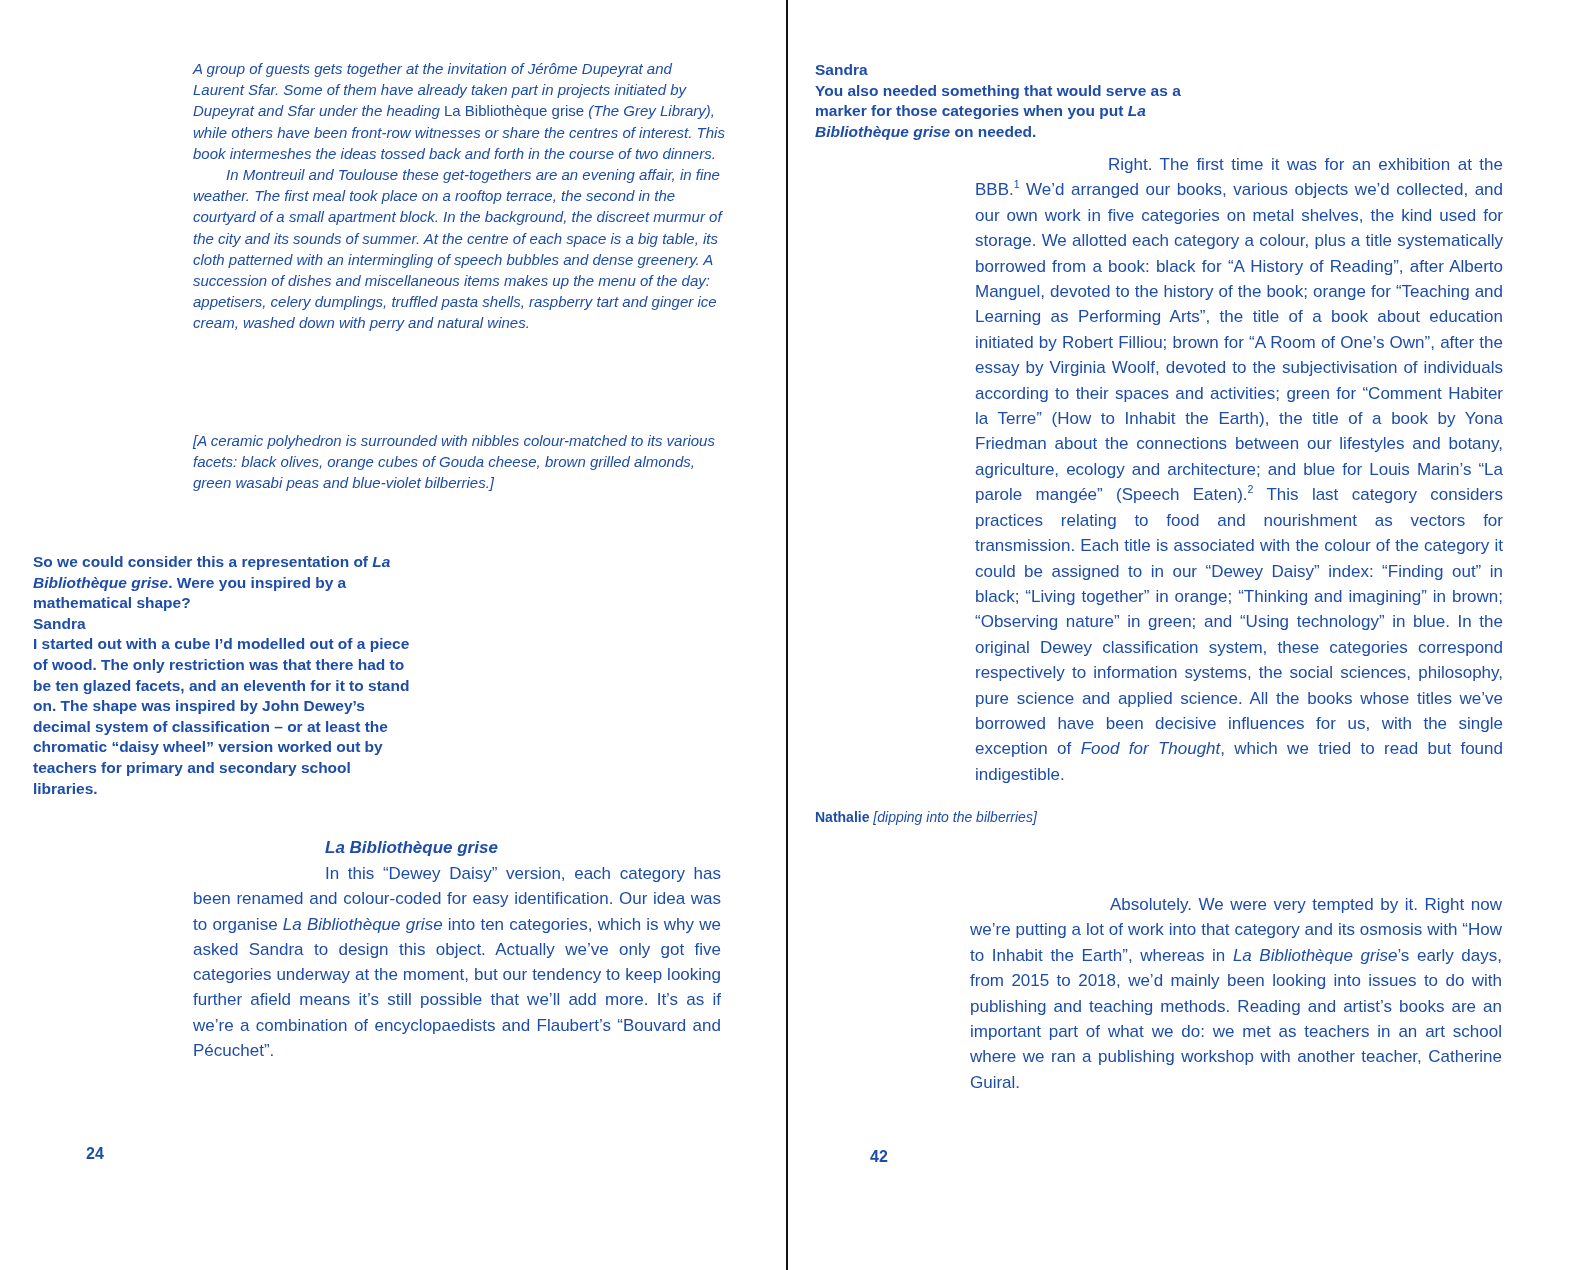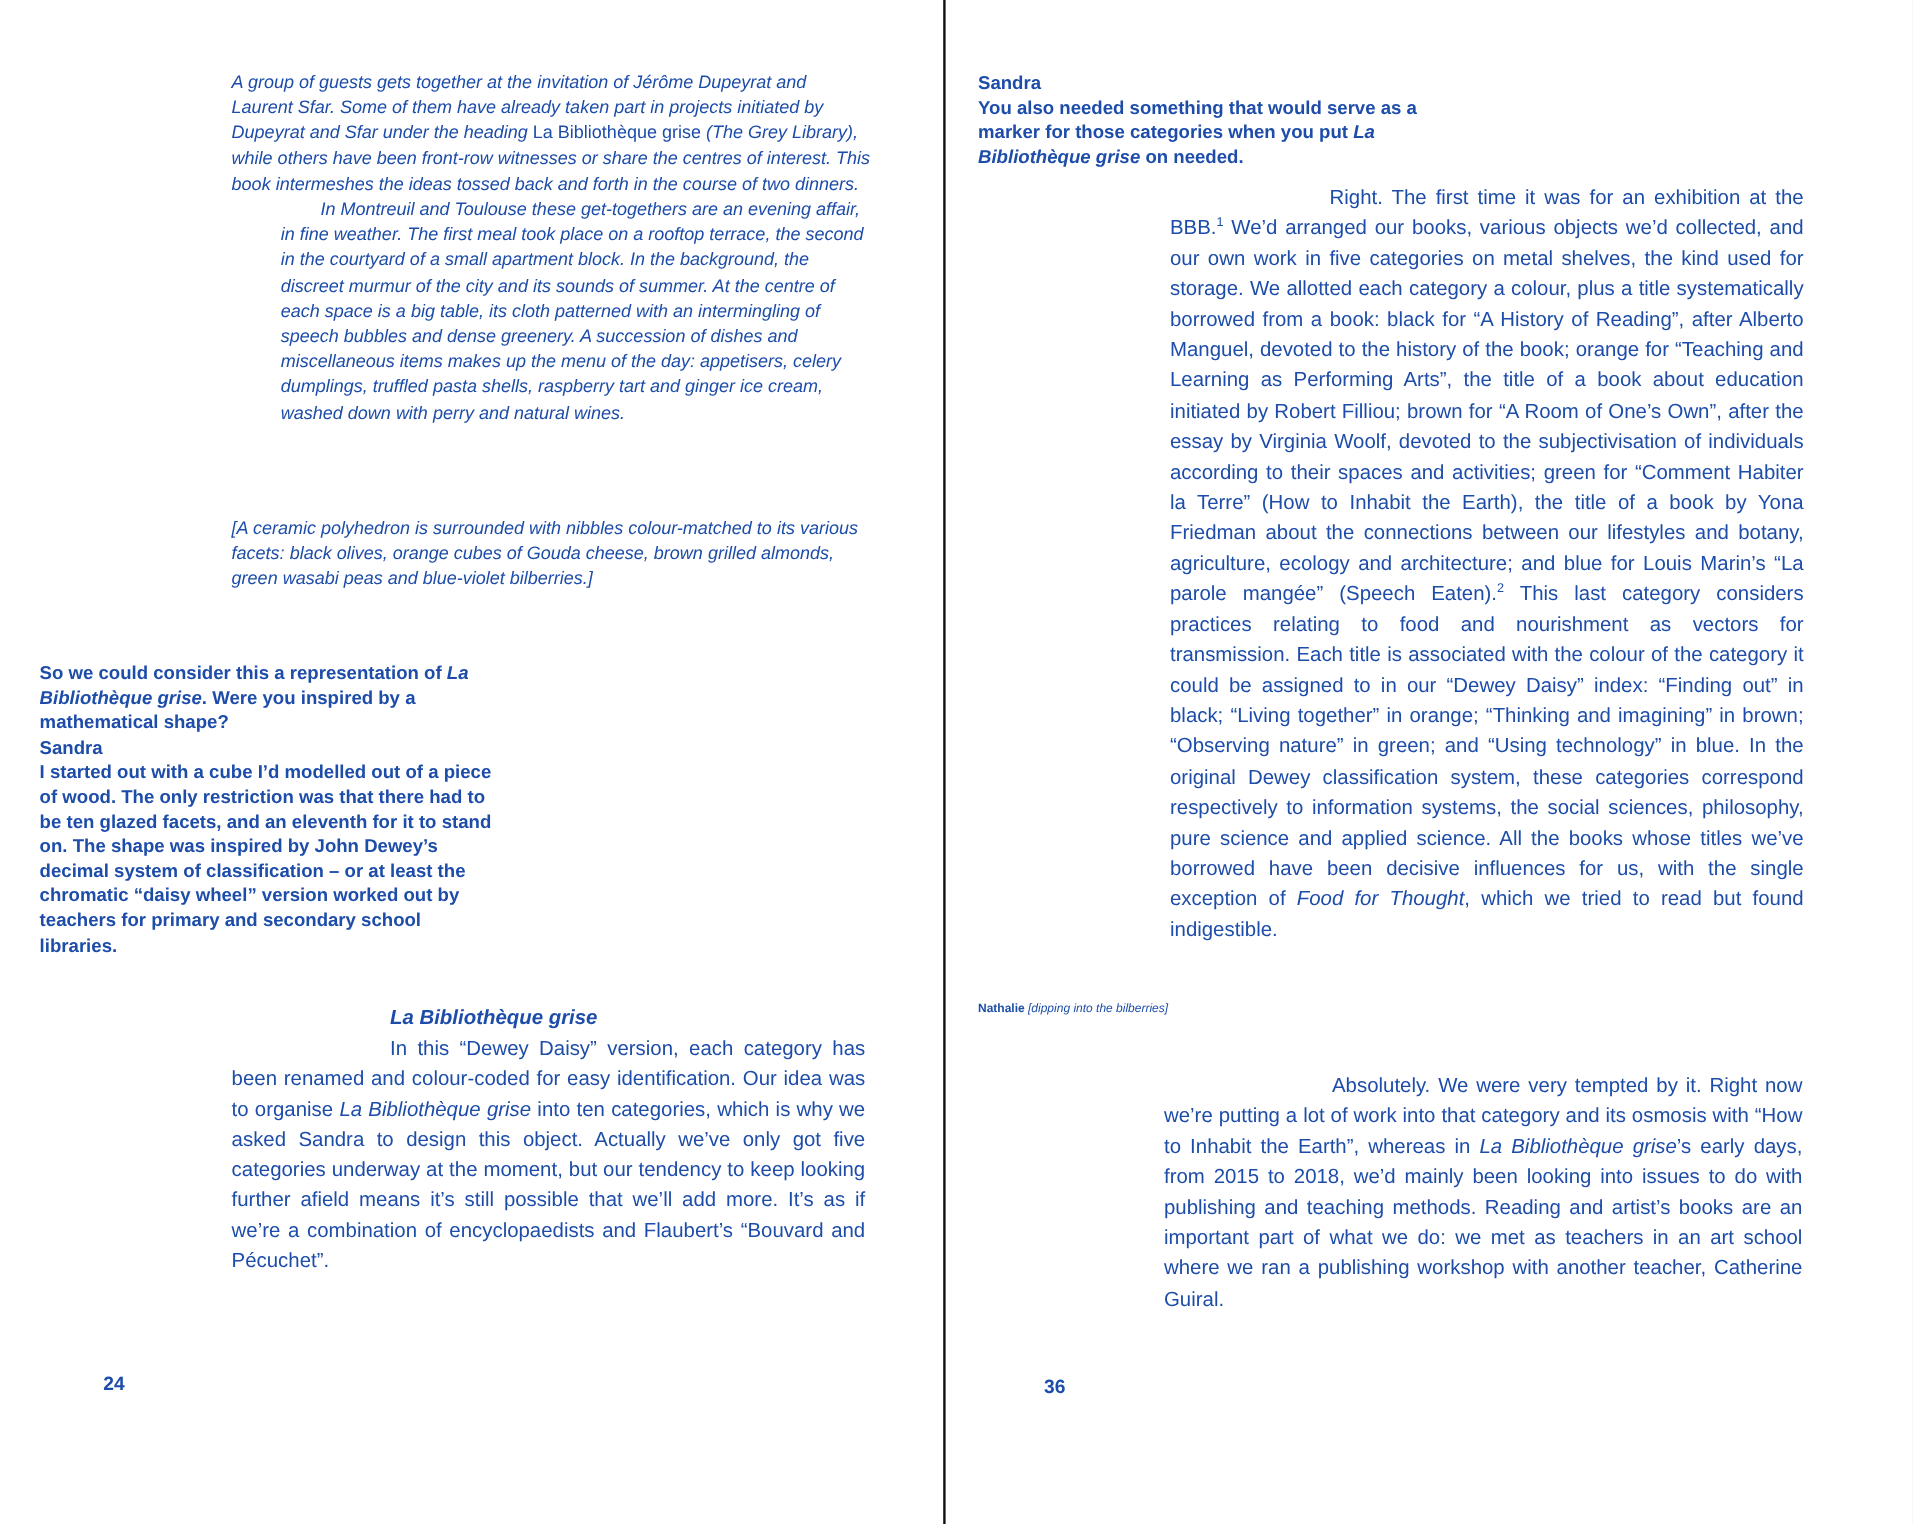--- a/index.html
+++ b/index.html
@@ -11,21 +11,21 @@
   .spread{
     position:relative;
     width:1594px;height:1270px;
     background:var(--bg);
     font-family:Liberation Sans, sans-serif;
     color:var(--blue);
     overflow:hidden;
   }
   .block{position:absolute;}
   p{margin:0;}
-  .indent{text-indent:2.2em;margin-left:41px;}
+  .indent{text-indent:2.2em;}
 
   
   .st-i{font-style:italic;}
   .st-r{font-style:normal;font-weight:normal;}
   .st-b{font-weight:bold;font-style:normal;}
   .st-bi{font-weight:bold;font-style:italic;}
   .st-in{font-style:italic;font-weight:normal;}
   .st-sup{vertical-align:super;font-size:0.62em;line-height:0;}
 
   
@@ -65,22 +65,22 @@
   .dlg-right-1{
     left:815px;top:60px;width:402px;
     font-weight:bold;font-size:15.5px;line-height:20.6px;
   }
   .body-right-1{
     left:975px;top:152px;width:528px;
     font-size:17px;line-height:25.4px;text-align:justify;
   }
   .body-right-1 p{text-indent:133px;}
   .dlg-right-2{
-    left:815px;top:831px;width:402px;
-    font-weight:bold;font-size:10px;line-height:20.6px;
+    left:815px;top:807px;width:402px;
+    font-weight:bold;font-size:14px;line-height:20.6px;
   }
   .body-right-2{
     left:970px;top:892px;width:532px;
     font-size:17px;line-height:25.4px;text-align:justify;
   }
   .body-right-2 p{text-indent:140px;}
   .footnotes{
     left:975px;top:1124px;width:548px;
     font-size:13px;line-height:18.8px;
   }
@@ -130,15 +130,15 @@
       <p><span class="st-b">Nathalie </span><span class="st-in">[dipping into the bilberries]</span></p>
     </div>
 
   <div class="block body-right-2">
     <p><span>Absolutely. We were very tempted by it. Right now we’re putting a lot of work into that category and its osmosis with “How to Inhabit the Earth”, whereas in </span><span class="st-i">La Bibliothèque grise</span><span>’s early days, from 2015 to 2018, we’d mainly been looking into issues to do with publishing and teaching methods. Reading and artist’s books are an important part of what we do: we met as teachers in an art school where we ran a publishing workshop with another teacher, Catherine Guiral.</span></p>
   </div>
 
   <div class="block footnotes">
     </div>
 
-  <div class="block folio-right">36</div>
+  <div class="block folio-right">42</div>
 
 </div>
 
 </body></html>

